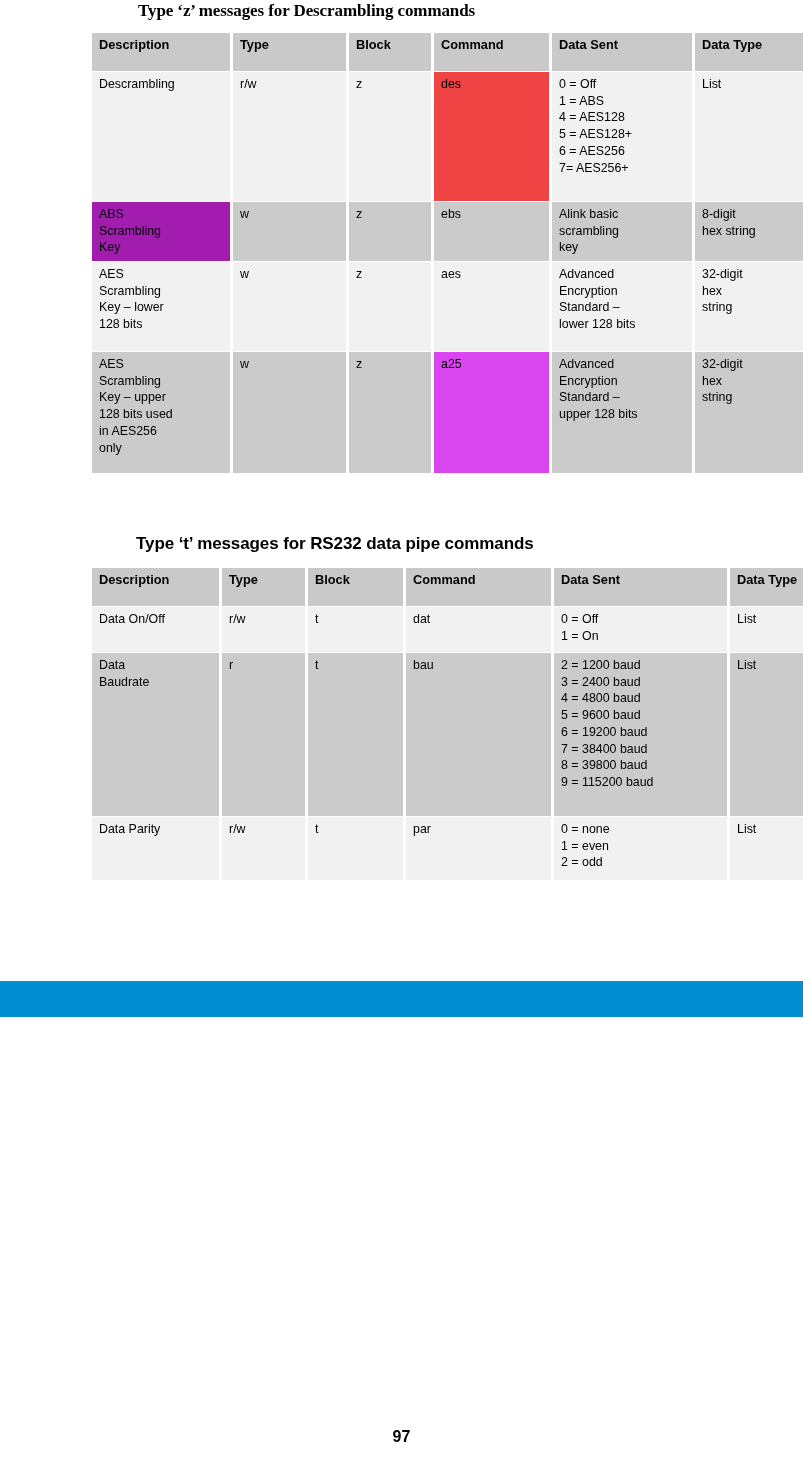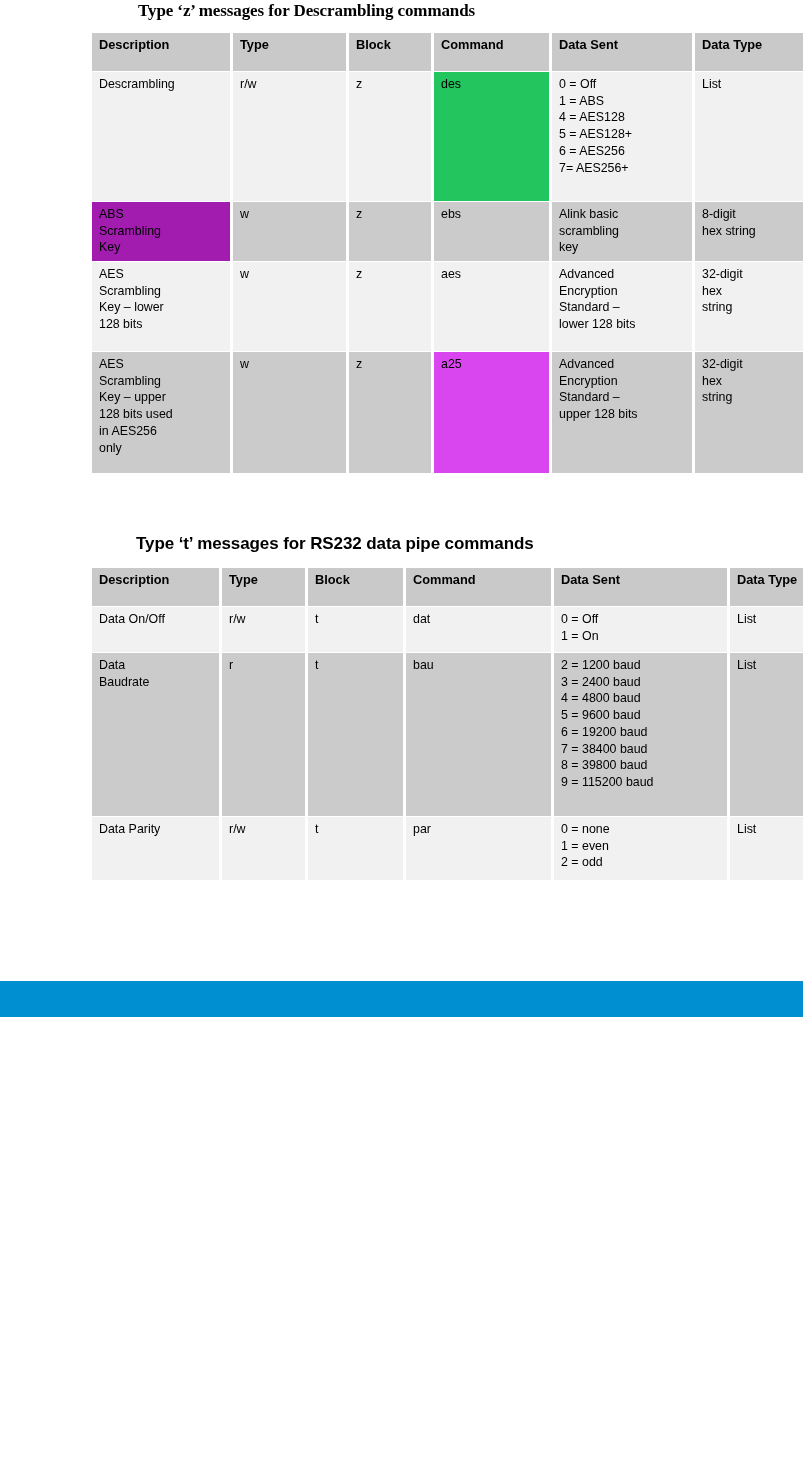--- a/index.html
+++ b/index.html
@@ -117,21 +117,21 @@
         <th class="h-head" style="background: rgb(201, 201, 201);">Command</th>
         <th class="h-head" style="background: rgb(201, 201, 201);">Data Sent</th>
         <th class="h-head" style="background: rgb(201, 201, 201);">Data Type</th>
       </tr>
     </thead>
     <tbody>
       <tr class="row-light">
         <td class="cell-lines" style="height: 125px; background: rgb(241, 241, 241);">Descrambling</td>
         <td class="cell-lines" style="height: 125px; background: rgb(241, 241, 241);">r/w</td>
         <td class="cell-lines" style="height: 125px; background: rgb(241, 241, 241);">z</td>
-        <td class="cell-lines" style="height: 125px; background: #22c55e;">des</td>
+        <td class="cell-lines" style="height: 125px; background: #ef4444;">des</td>
         <td class="cell-lines" style="height: 125px; background: rgb(241, 241, 241);">0 = Off
 1 = ABS
 4 = AES128
 5 = AES128+
 6 = AES256
 7= AES256+</td>
         <td class="cell-lines" style="height: 125px; background: rgb(241, 241, 241);">List</td>
       </tr>
       <tr class="row-dark">
         <td class="cell-lines" style="height: 55px; background: #a21caf;">ABS
@@ -238,14 +238,15 @@
         <td class="cell-lines" style="height: 59px; background: rgb(241, 241, 241); margin-top: 12px;">0 = none
 1 = even
 2 = odd</td>
         <td class="cell-lines" style="height: 59px; background: rgb(241, 241, 241);">List</td>
       </tr>
     </tbody>
   </table>
 
   <div id="blue-banner" style="background: rgb(0, 144, 209);"></div>
 
+  <div id="page-number">97</div>
 
 </div>
 
 </body></html>

